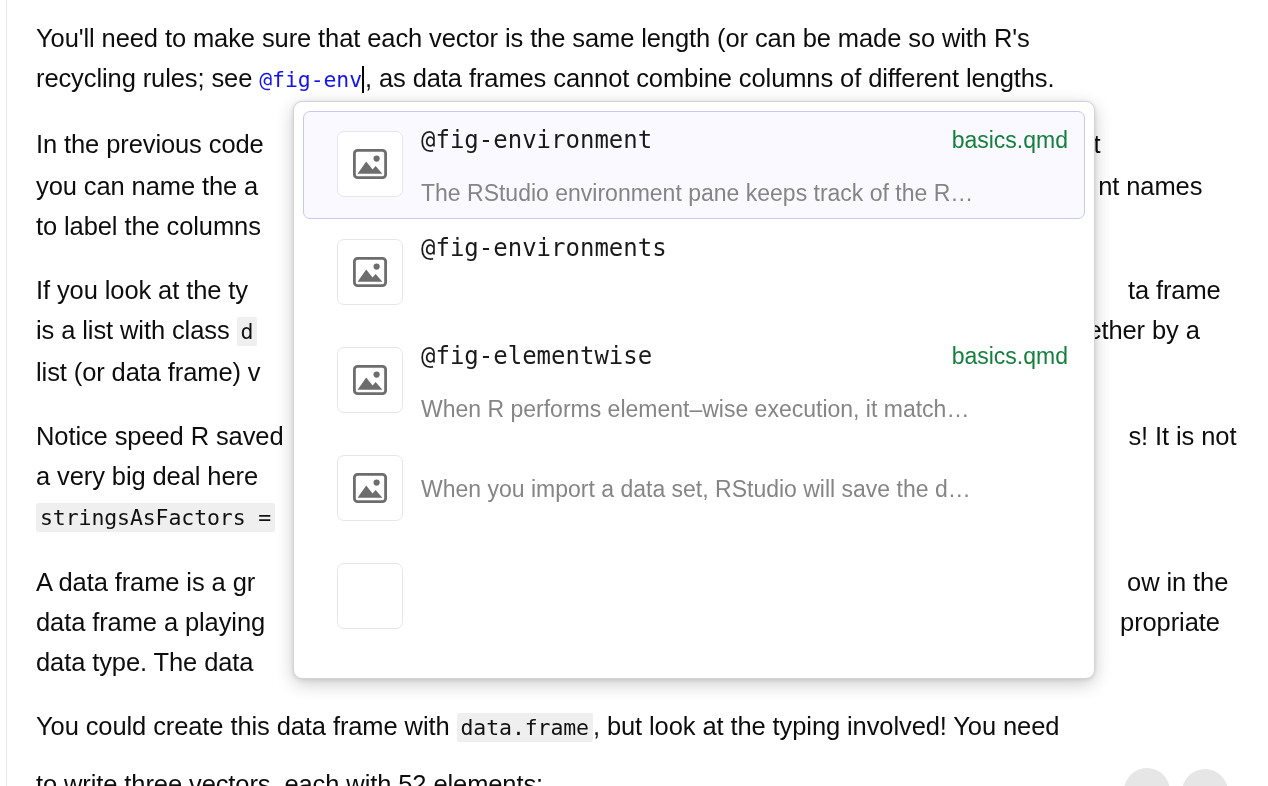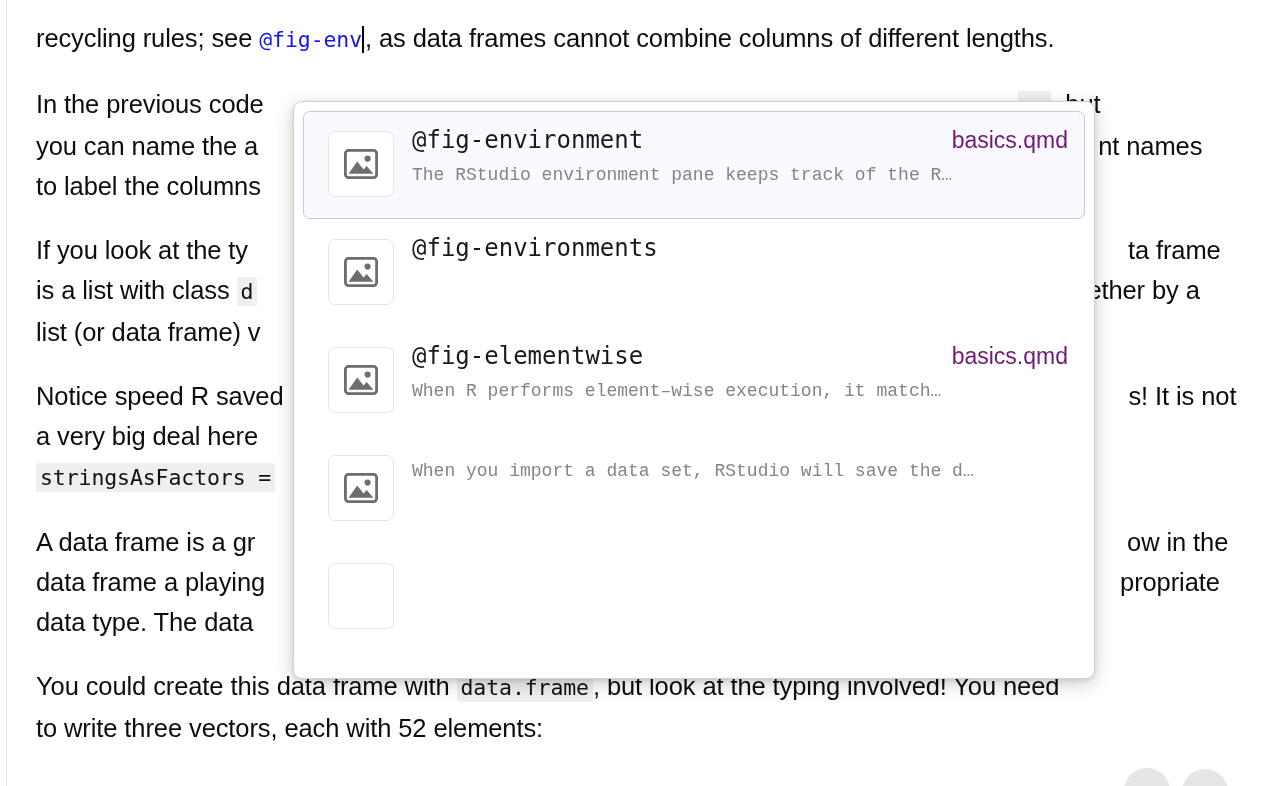--- a/index.html
+++ b/index.html
@@ -89,21 +89,21 @@
   }
   .ac-list {
     position: relative;
     width: 100%;
   }
   .ac-item {
     display: flex;
     align-items: flex-start;
     gap: 18px;
     height: 108px;
-    padding: 12px 16px 12px 24px;
+    padding: 12px 16px 12px 33px;
     border: 1px solid transparent;
     border-radius: 7px;
     background: transparent;
   }
   .ac-item.selected {
     background: #faf9ff;
     border-color: #c6c8ee;
   }
   .ac-thumb {
     flex: 0 0 auto;
@@ -131,28 +131,28 @@
   }
   .ac-id {
     font-family: "DejaVu Sans Mono", "Liberation Mono", monospace;
     font-size: 24px;
     color: #1a1a1a;
     white-space: nowrap;
   }
   .ac-file {
     font-family: "Liberation Sans", sans-serif;
     font-size: 23px;
-    color: #701a75;
+    color: #15803d;
     white-space: nowrap;
     flex: 0 0 auto;
   }
   .ac-desc {
-    margin-top: 11px;
-    font-family: Liberation Mono, monospace;
-    font-size: 18px;
+    margin-top: 26px;
+    font-family: Liberation Sans, sans-serif;
+    font-size: 23px;
     color: #858585;
     white-space: nowrap;
     overflow: hidden;
     text-overflow: clip;
   }
 
   
   .fab {
     position: absolute;
     width: 46px;
@@ -166,20 +166,23 @@
 </style>
 </head>
 <body>
 
 <div id="app">
 
   <div class="gutter-line"></div>
 
   <div class="doc">
 
+    <p class="para" style="margin-bottom:0;">
+      <span>You'll need to make sure that each vector is the same length (or can be made so with R's</span>
+    </p>
     <p class="para">
       <span>recycling rules; see </span><code class="xref">@fig-env</code><span class="caret"></span><span>, as data frames cannot combine columns of different lengths.</span>
     </p>
 
     <p class="para" style="margin-bottom:0;">
       <span>In the previous code</span><span style="display:inline-block;width:754px;"></span><code class="inline">ue</code><span>, but</span>
     </p>
     <p class="para" style="margin-bottom:0;">
       <span>you can name the a</span><span style="display:inline-block;width:840px;"></span><span>nt names</span>
     </p>
@@ -210,21 +213,21 @@
     <p class="para" style="margin-bottom:0;">
       <span>A data frame is a gr</span><span style="display:inline-block;width:872px;"></span><span>ow in the</span>
     </p>
     <p class="para" style="margin-bottom:0;">
       <span>data frame a playing</span><span style="display:inline-block;width:855px;"></span><span>propriate</span>
     </p>
     <p class="para">
       <span>data type. The data </span>
     </p>
 
-    <p class="para" style="margin-bottom:0;">
+    <p class="para" style="margin-bottom:16px;">
       <span>You could create this data frame with </span><code class="inline">data.frame</code><span>, but look at the typing involved! You need</span>
     </p>
     <p class="para last">
       <span>to write three vectors, each with 52 elements:</span>
     </p>
 
   </div>
 
   <div class="ac-popup">
     <div class="ac-list" id="ac-list">

